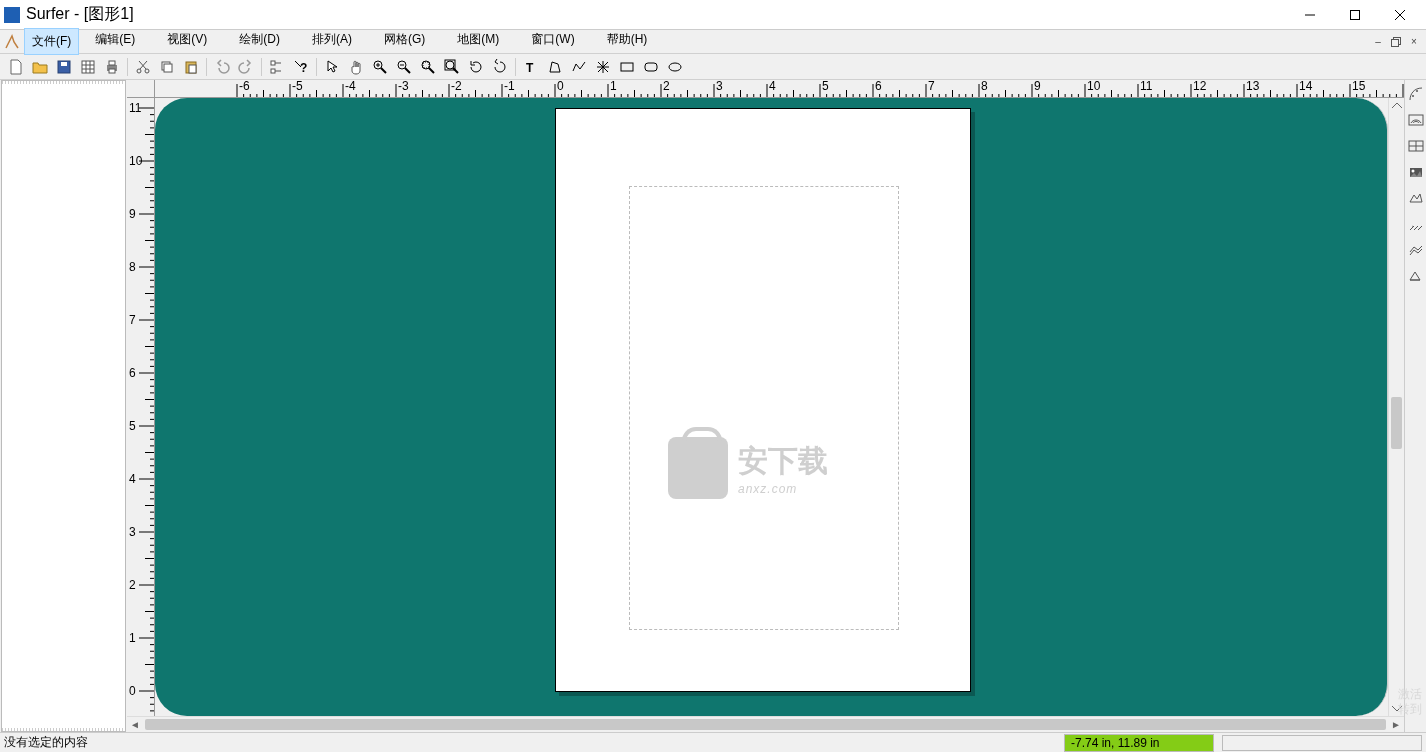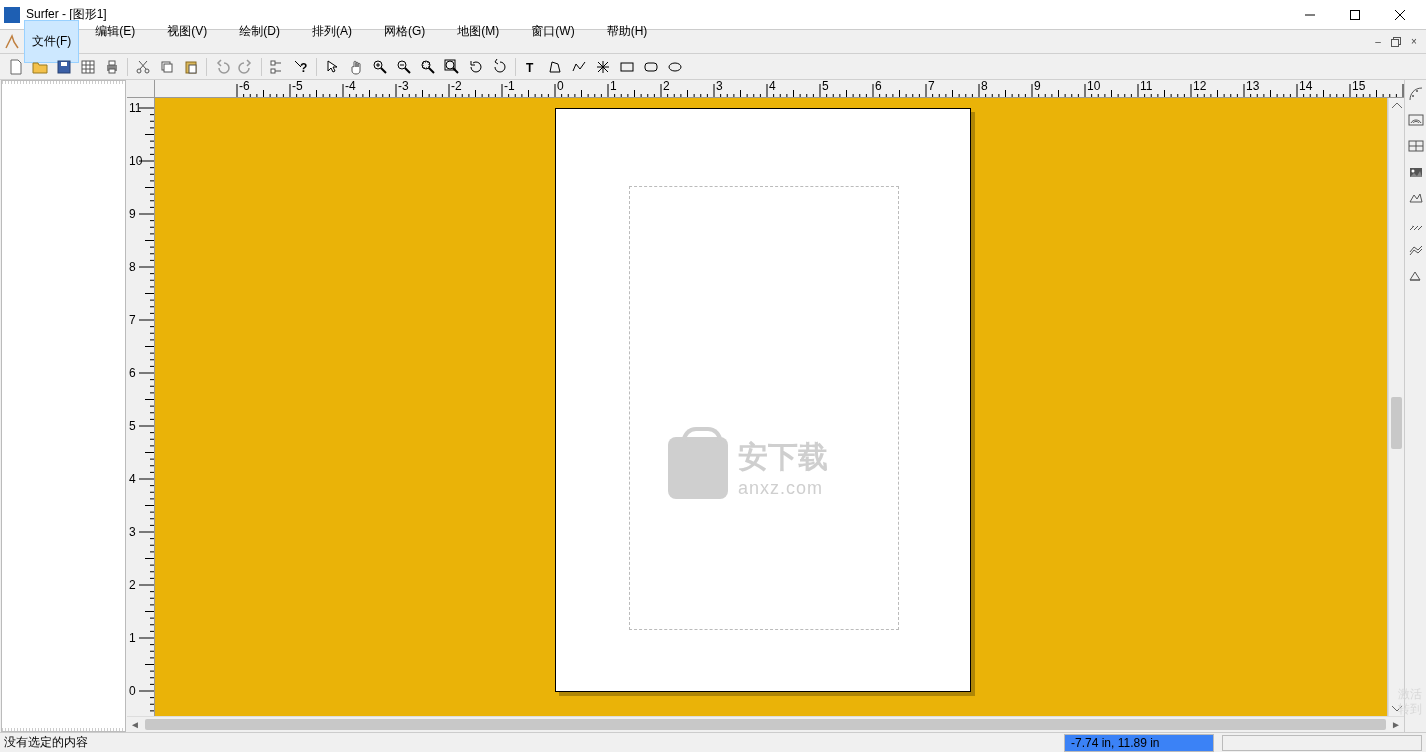--- a/index.html
+++ b/index.html
@@ -1,27 +1,27 @@
 <!DOCTYPE html>
 <html><head>
 <meta charset="utf-8">
 <style>
 * { box-sizing: border-box; margin: 0; padding: 0; font-family: "Microsoft YaHei", "Segoe UI", sans-serif; font-size: 12px; }
 html, body { width: 1426px; height: 752px; overflow: hidden; background: #f0f0f0; }
 .titlebar { height: 30px; background: #fff; border-bottom: 1px solid #ccc; display: flex; align-items: center; padding: 0 4px; }
 .titlebar .app-icon { width: 16px; height: 16px; background: #1e5fb3; margin-right: 6px; display:inline-block; }
-.titlebar .title-text { flex: 1; font-size: 12px; }
+.titlebar .title-text { flex: 1; font-size: 16px; }
 .winctrl { display: flex; }
 .winctrl div { width: 45px; height: 28px; display: flex; align-items: center; justify-content: center; font-family: "Segoe MDL2 Assets", sans-serif; }
 .winctrl svg { width: 10px; height: 10px; }
 
 .menubar { height: 24px; background: #f0f0f0; border-bottom: 1px solid #d0d0d0; display: flex; align-items: center; padding-left: 4px; }
 .menubar .mdi-icon { width: 16px; height:16px; margin-right:4px; }
 .menubar .menu-item { padding: 3px 16px; font-size: 12px; }
-.menubar .menu-item.active { background: #cde8ff; border:1px solid #99d1ff; padding:12px 7px; }
+.menubar .menu-item.active { background: #cde8ff; border:1px solid #99d1ff; padding:4px 7px; }
 .mdi-controls { margin-left:auto; display:flex; gap:2px; padding-right:4px;}
 .mdi-controls div { width:16px; height:16px; display:flex; align-items:center; justify-content:center; font-size:10px; color:#444;}
 
 .toolbar { height: 26px; background: #f0f0f0; border-bottom: 1px solid #d0d0d0; display: flex; align-items: center; padding: 0 4px; }
 .tb-btn { width: 22px; height: 22px; display:flex; align-items:center; justify-content:center; margin:0 1px; color:#333; }
 .tb-sep { width:1px; height:18px; background:#ccc; margin:0 3px;}
 
 .workspace { display:flex; height: calc(752px - 30px - 24px - 26px - 20px); }
 .side-panel { width: 125px; background:#fff; border:1px solid #bbb; margin:0 1px; position:relative;}
 .side-panel::before, .side-panel::after { content:""; position:absolute; height:3px; left:0; right:0; background:repeating-linear-gradient(90deg,#ccc,#ccc 1px,transparent 1px,transparent 3px);}
@@ -29,44 +29,44 @@
 .side-panel::after { bottom:0; }
 
 .editor { flex:1; display:flex; flex-direction:column; position:relative; }
 .ruler-h { height: 18px; background:#f0f0f0; border-bottom:1px solid #999; display:flex; }
 .ruler-corner { width:28px; border-right:1px solid #999; background:#f0f0f0;}
 .ruler-h-ticks { flex:1; position:relative; overflow:hidden; }
 .ruler-h-ticks svg, .ruler-v-ticks svg { position:absolute; }
 .editor-body { flex:1; display:flex; overflow:hidden;}
 .ruler-v { width:28px; background:#f0f0f0; border-right:1px solid #999; position:relative; overflow:hidden;}
 .ruler-v-ticks { position:absolute; inset:0; }
-.canvas-wrap { flex:1; background:#eab308; position:relative; overflow:hidden; border-right:1px solid #ccc;}
+.canvas-wrap { flex:1; background:#0f766e; position:relative; overflow:hidden; border-right:1px solid #ccc;border-radius:32px;}
 .page { position:absolute; left:400px; top:10px; width:416px; height:584px; background:#fff; border:1px solid #000; box-shadow:4px 4px 0 rgba(0,0,0,0.25);}
 .page-inner { position:absolute; left:73px; top:77px; width:270px; height:444px; border:1px dashed #bbb;}
 .watermark-box { position:absolute; left:38px; top:250px; display:flex; align-items:center; gap:10px; color:#cfcfcf; }
 .watermark-bag { width:60px; height:62px; background:#cfcfcf; border-radius:8px; position:relative;}
 .watermark-bag::before { content:""; position:absolute; top:-10px; left:14px; width:32px; height:18px; border:4px solid #cfcfcf; border-bottom:none; border-radius:14px 14px 0 0;}
 .watermark-text .t1 { font-size:30px; font-weight:bold; color:#cfcfcf;}
-.watermark-text .t2 { font-size:18px; color:#cfcfcf; letter-spacing:1px;}
+.watermark-text .t2 { font-size:12px; color:#cfcfcf; letter-spacing:1px;font-style:italic;}
 
 .vscroll { width:16px; background:#f0f0f0; border-left:1px solid #ddd; display:flex; flex-direction:column;}
 .vscroll .arrow { height:16px; display:flex; align-items:center; justify-content:center; color:#666; font-size:10px;}
 .vscroll .thumb-area { flex:1; position:relative;}
 .vscroll .thumb { position:absolute; left:2px; right:2px; top:283px; height:52px; background:#c8c8c8; border-radius:2px;}
 .hscroll { height:16px; background:#f0f0f0; border-top:1px solid #ddd; display:flex;}
 .hscroll .arrow { width:16px; display:flex; align-items:center; justify-content:center; color:#666; font-size:10px;}
 .hscroll .thumb-area { flex:1; position:relative;}
 .hscroll .thumb { position:absolute; top:2px; bottom:2px; left:2px; right:2px; background:#c8c8c8; border-radius:2px;}
 
 .sidebar-right { width:22px; background:#f0f0f0; border-left:1px solid #ccc; display:flex; flex-direction:column; align-items:center; padding-top:4px; gap:6px;}
 .sidebar-right .tb-btn { width:20px; height:20px; color:#555;}
 
 .statusbar { height:20px; background:#f0f0f0; border-top:1px solid #ccc; display:flex; align-items:center; font-size:12px; padding:0 4px;}
 .statusbar .status-left { flex:1; }
-.statusbar .status-coord { border:1px solid #bbb; padding:1px 6px; background:#3b82f6; min-width:150px; margin-right:4px;}
+.statusbar .status-coord { border:1px solid #bbb; padding:1px 6px; background:#84cc16; min-width:150px; margin-right:4px;}
 .statusbar .status-pad { width:200px; border:1px solid #bbb; height:16px; margin-left:4px;}
 .watermark-activate { position:absolute; right:4px; bottom:36px; font-size:13px; color:#d8d8d8; text-align:left; line-height:1.2; pointer-events:none;}
 </style>
 </head>
 <body>
 
 <div class="titlebar">
   <span class="app-icon"></span>
   <span class="title-text">Surfer - [图形1]</span>
   <div class="winctrl">

